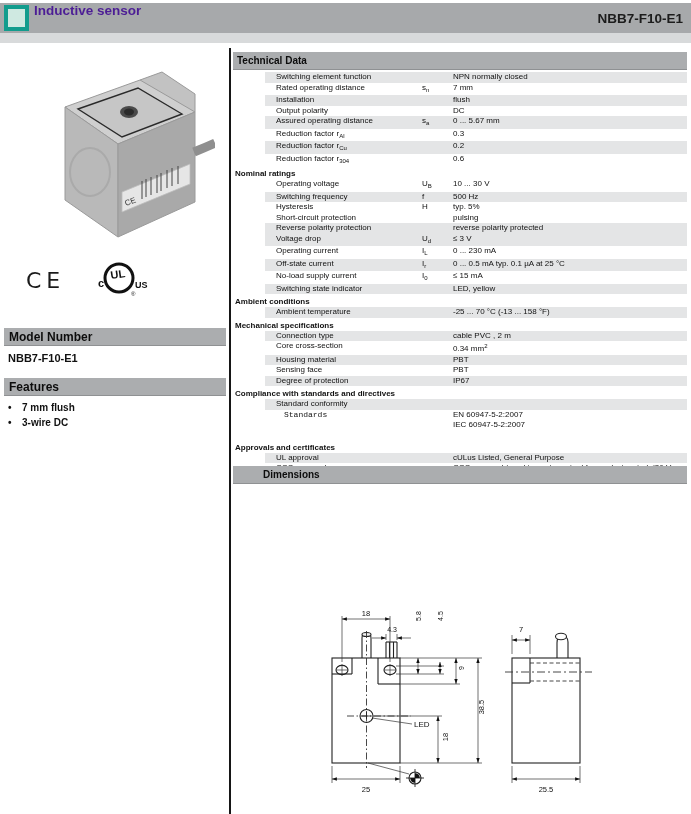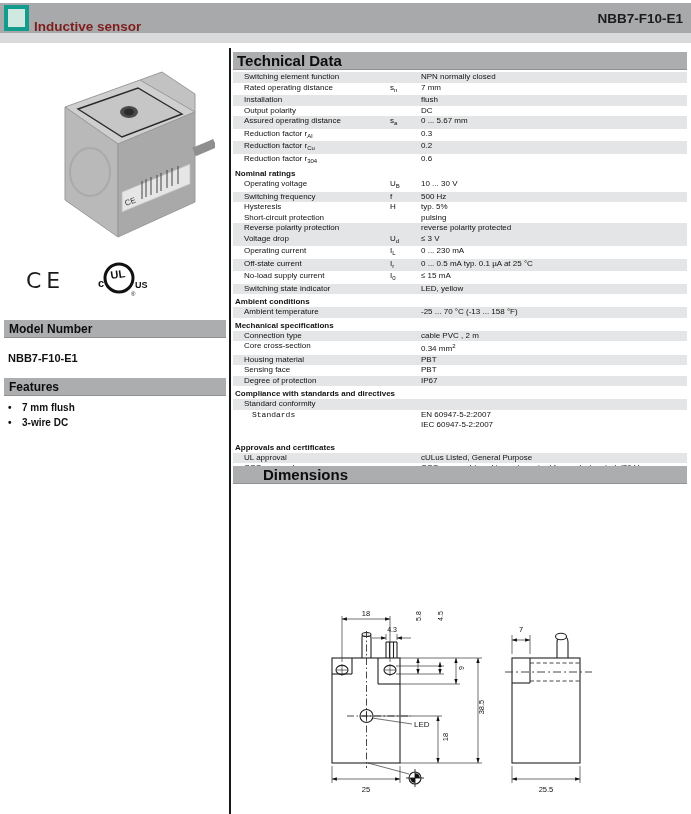--- a/index.html
+++ b/index.html
@@ -4,50 +4,50 @@
 <style>
   * { margin:0; padding:0; box-sizing:border-box; }
   html,body { background:#fff; }
   body { font-family:"Liberation Sans","DejaVu Sans",sans-serif; color:#111; }
   #page { position:relative; width:691px; height:814px; background:#fff; overflow:hidden; }
 
   
   .topbar { position:absolute; left:0; top:3px; width:691px; height:30px; background:#a7a9ab; }
   .topbar-strip { position:absolute; left:0; top:33px; width:691px; height:10px; background:#d8dadb; }
   .brandbox { position:absolute; left:4px; top:5px; width:25px; height:26px; background:#cfe9e1; border:4px solid #129c8d; }
-  .topbar .ptype { position:absolute; left:34px; top:16px; font-size:13.5px; font-weight:bold; color:#7f1d1d; }
+  .topbar .ptype { position:absolute; left:34px; top:0; font-size:13.5px; font-weight:bold; color:#4c1d95; }
   .topbar .pmodel { position:absolute; right:8px; top:8px; font-size:13.5px; font-weight:bold; color:#1c1c1c; }
 
   
   .vdivider { position:absolute; left:229px; top:48px; width:1.5px; height:766px; background:#161616; }
 
   
   .photo-wrap { position:absolute; left:10px; top:52px; width:205px; height:200px; }
   .marks { position:absolute; left:22px; top:258px; width:180px; height:48px; }
   .ce-mark { position:absolute; left:4px; top:10px; font-size:22px; letter-spacing:5px; color:#1a1a1a; font-family:"DejaVu Sans",sans-serif; }
   .ul-mark { position:absolute; left:68px; top:0; width:60px; height:48px; }
 
   .secbar { position:absolute; left:4px; width:222px; height:18px; background:#abadaf; border-bottom:1px solid #8f9193;
             font-size:12px; font-weight:bold; line-height:18px; padding-left:5px; color:#0d0d0d; }
-  .secbar.model { top:320px; }
+  .secbar.model { top:328px; }
   .secbar.features { top:378px; }
   .model-value { position:absolute; left:8px; top:352px; font-size:11px; font-weight:bold; }
   .feature-list { position:absolute; left:8px; top:400px; width:210px; }
   .feature-item { font-size:10px; font-weight:bold; line-height:15px; display:flex; }
   .feature-item .dot { width:14px; font-size:10px; }
 
   
   .rsecbar { position:absolute; left:233px; width:454px; height:18px; background:#abadaf; border-bottom:1px solid #8f9193;
-             font-size:15px; font-weight:bold; line-height:18px; padding-left:4px; color:#0d0d0d; }
+             font-size:10px; font-weight:bold; line-height:18px; padding-left:4px; color:#0d0d0d; }
   .rsecbar.td { top:52px; }
   .rsecbar.dim { top:466px;padding-left:30px; }
 
   #tech-table { position:absolute; left:233px; top:72px; width:454px; font-size:8px; border-bottom:1px solid #222; }
   .tsection { font-weight:bold; line-height:11px; padding:2px 0 0 2px; height:13px; }
-  .trow { display:flex; line-height:10.5px; min-height:10.5px; }
+  .trow { display:flex; line-height:10.5px; min-height:10.5px;margin-left:32px; }
   .trow.shaded { background:#e4e5e6; }
   .tlabel { flex:0 0 157px; padding-left:11px; }
   .tlabel.indent2 { padding-left:19px;font-family:Liberation Mono, monospace; }
   .tsym { flex:0 0 31px; }
   .tval { flex:1; }
   .tspacer { height:9px; }
   sub { font-size:6px; vertical-align:-2px; }
   sup { font-size:6px; vertical-align:3px; }
 
   

